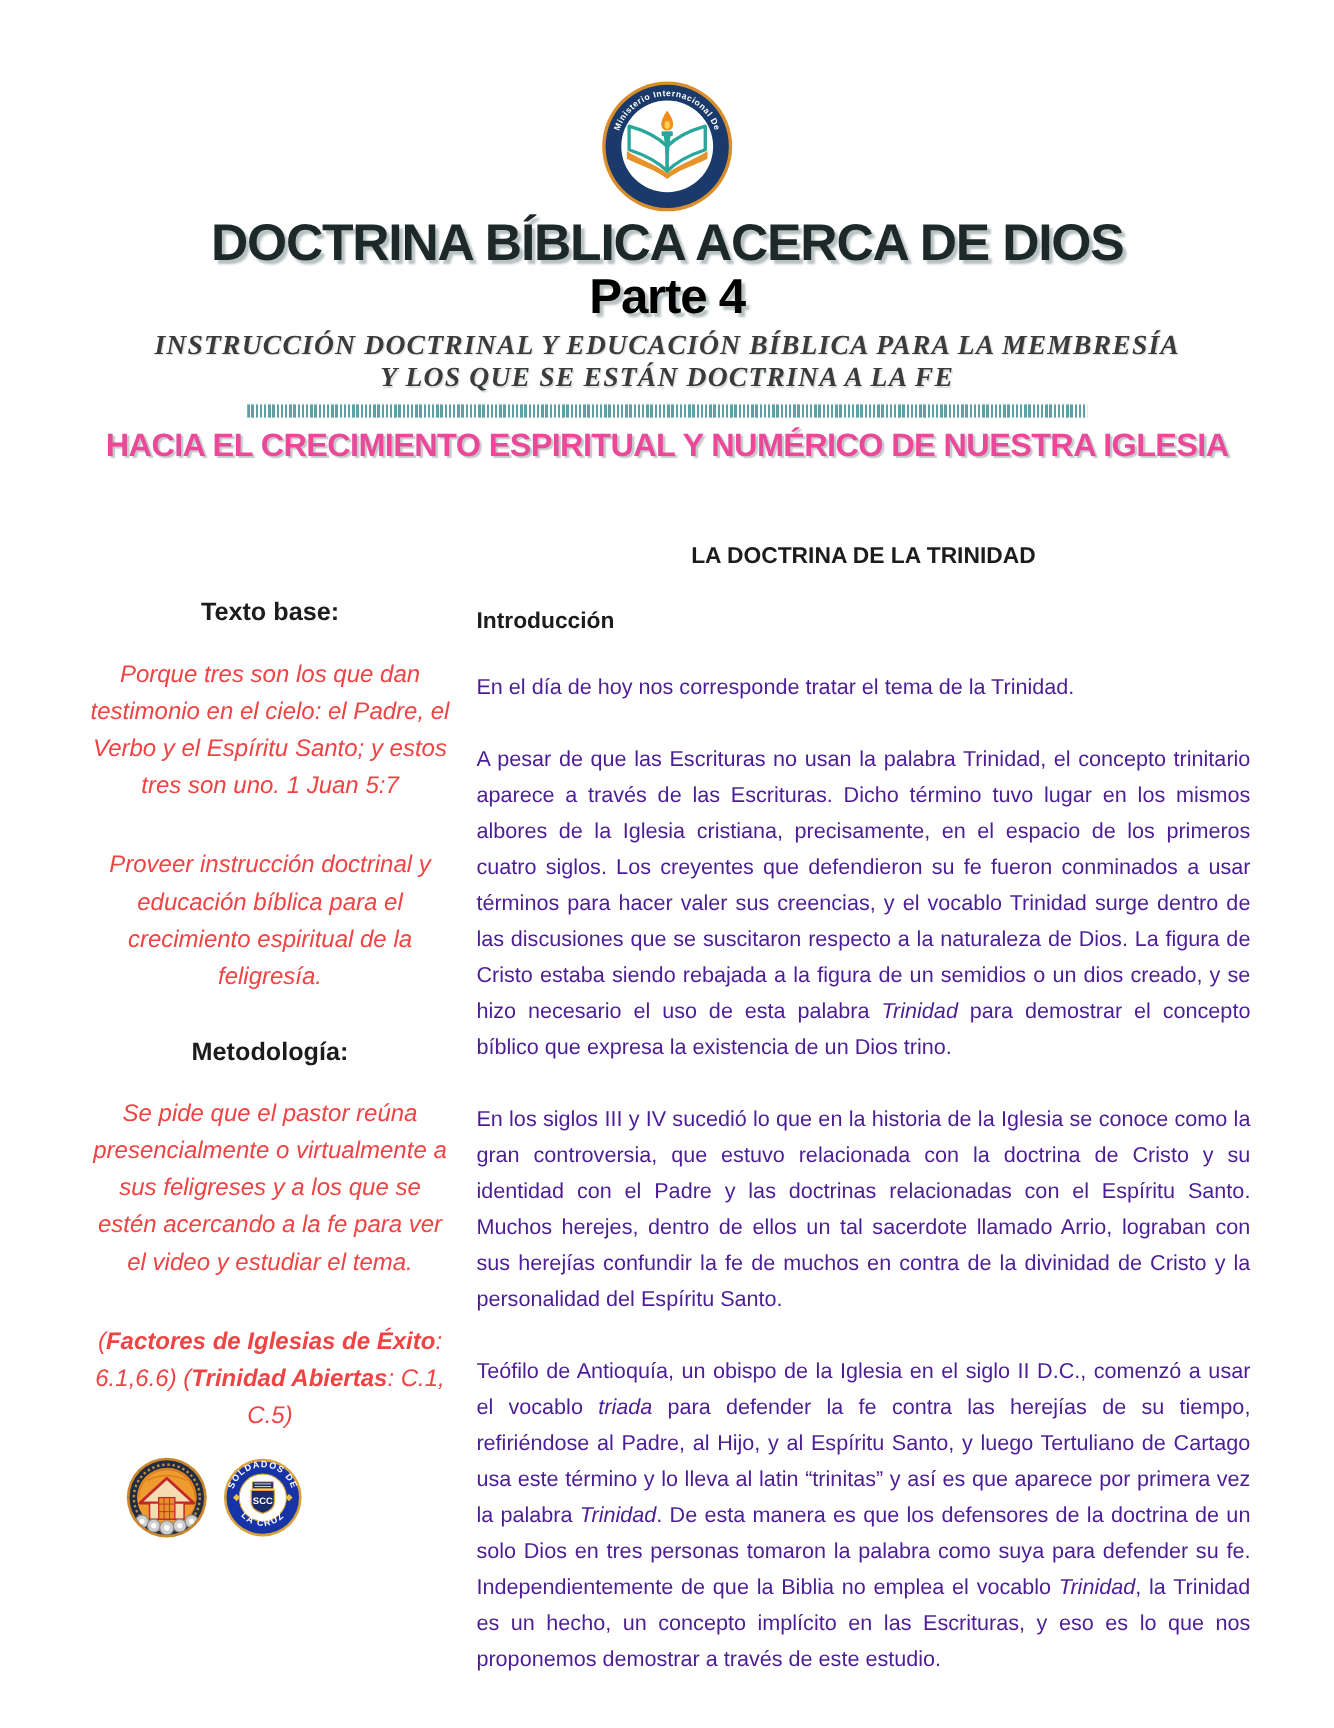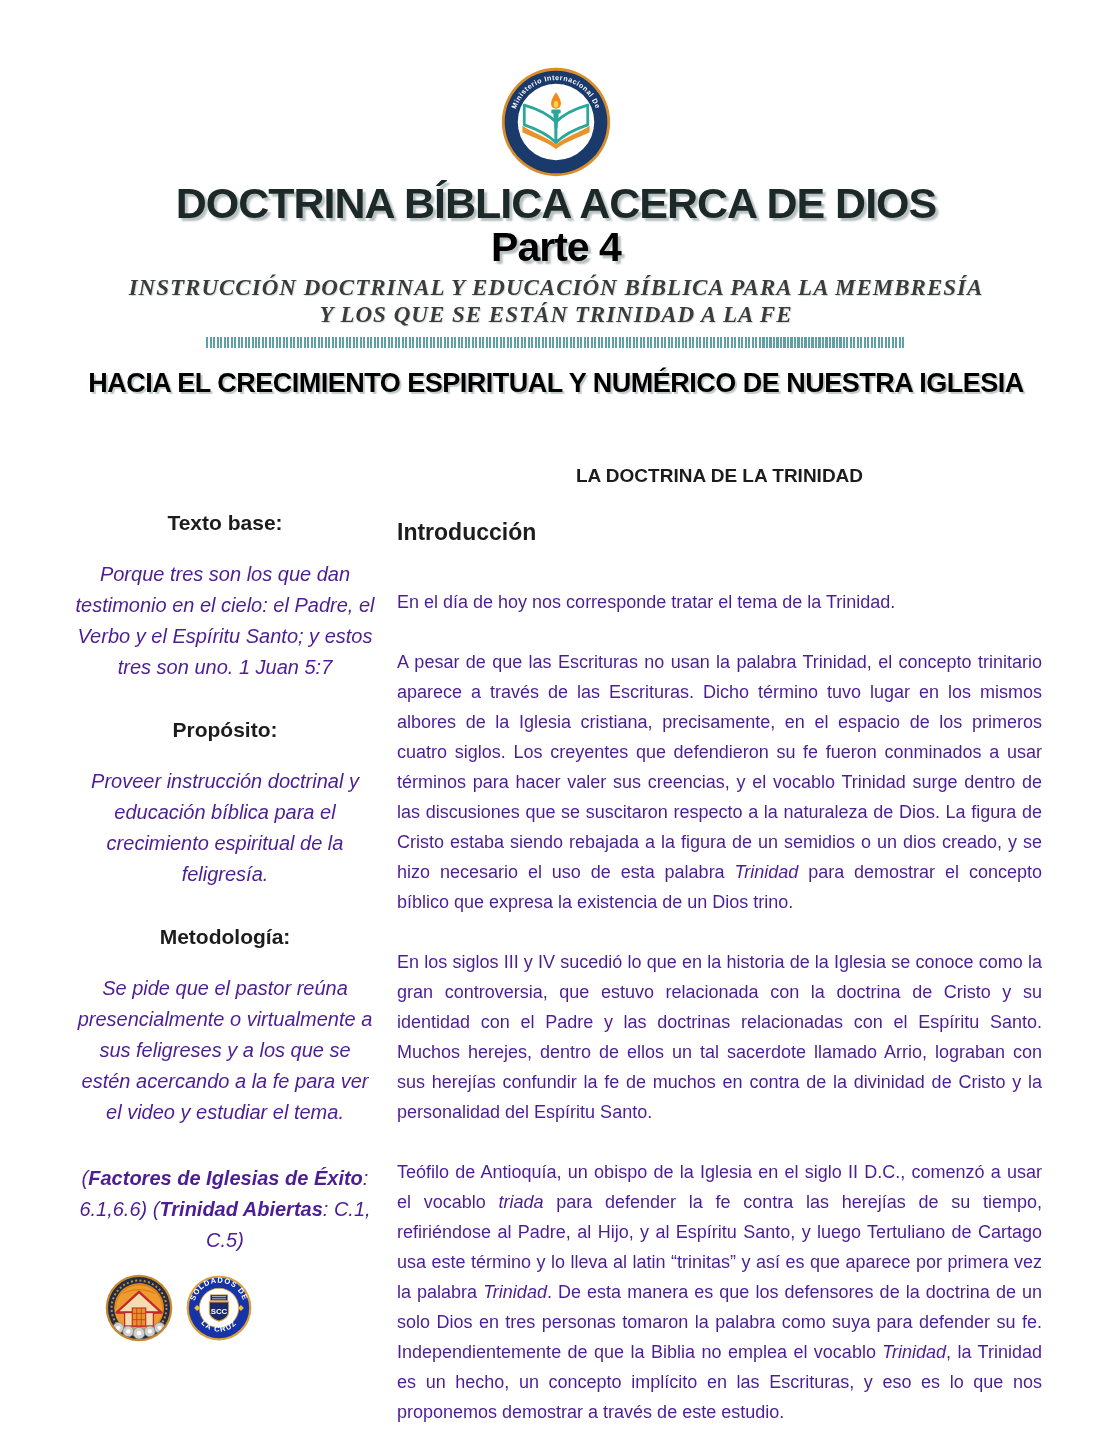--- a/index.html
+++ b/index.html
@@ -23,32 +23,32 @@
     font-family:"Liberation Serif",serif;font-style:italic;font-weight:bold;
     font-size:23px;line-height:27px;color:#3b3b3b;letter-spacing:1px;
     text-shadow:1px 1px 1px #d3d8d8;margin-top:6px;
   }
   .stripe-band{
     width:700px;height:11px;margin:9px auto 6px auto;
     background:repeating-linear-gradient(90deg,#5fa0a5 0 2px,#ffffff 2px 3.5px);
   }
   .tagline{
     font-size:27px;line-height:32px;font-weight:bold;letter-spacing:-0.5px;
-    color:#000000;text-shadow:2px 2px 1px #c2caca;margin-top:19px;
+    color:#ec4899;text-shadow:2px 2px 1px #c2caca;margin-top:7px;
   }
   
   .content{display:flex;gap:22px;padding:0 70px 0 75px;margin-top:66px;}
   .sidebar{width:300px;flex:none;padding-top:46px;text-align:center;}
   .sb-section{margin-bottom:35px;}
   .sb-heading{font-size:21px;font-weight:bold;margin:0 0 24px 0;}
-  .sb-body{font-size:20px;line-height:31px;font-style:italic;color:#4c1d95;}
+  .sb-body{font-size:20px;line-height:31px;font-style:italic;color:#ef4444;}
   .badges{display:flex;gap:9px;margin:8px 0 0 28px;align-items:center;}
   .article{flex:1;min-width:0;}
   .article-heading{font-size:19px;font-weight:bold;text-align:center;margin:0 0 32px 0;}
-  .intro-heading{font-size:23px;font-weight:bold;margin:0 0 41px 0;}
+  .intro-heading{font-size:19px;font-weight:bold;margin:0 0 28px 0;}
   .article p{
     font-size:18px;line-height:30px;margin:0 0 30px 0;
     text-align:justify;color:#4c1d95;
   }
   .seg-i{font-style:italic;}
   .seg-b{font-weight:bold;}
 </style>
 </head>
 <body>
 
@@ -80,39 +80,38 @@
         <path d="M60,28 C64.5,34.5 66.5,39.5 64.5,43.5 C62.8,46.5 57.2,46.5 55.5,43.5 C53.5,39.5 55.5,34.5 60,28 Z" fill="#f08c1e"></path>
         <ellipse cx="60" cy="41" rx="2.4" ry="3.6" fill="#ffd24a"></ellipse>
       </g>
     </svg>
 
     <div class="title-1">DOCTRINA BÍBLICA ACERCA DE DIOS</div>
     <div class="title-2">Parte 4</div>
 
     <div class="subtitle">
       <div>INSTRUCCIÓN DOCTRINAL Y EDUCACIÓN BÍBLICA PARA LA MEMBRESÍA</div>
-      <div>Y LOS QUE SE ESTÁN TRINIDAD A LA FE</div>
+      <div>Y LOS QUE SE ESTÁN DOCTRINA A LA FE</div>
     </div>
 
     <div class="stripe-band"></div>
 
     <div class="tagline">HACIA EL CRECIMIENTO ESPIRITUAL Y NUMÉRICO DE NUESTRA IGLESIA</div>
   </div>
 
   <div class="content">
 
     <div class="sidebar">
 
       <div class="sb-section">
         <div class="sb-heading">Texto base:</div>
         <div class="sb-body">Porque tres son los que dan testimonio en el cielo: el Padre, el Verbo y el Espíritu Santo; y estos tres son uno. 1 Juan 5:7</div>
       </div>
 
       <div class="sb-section">
-        <div class="sb-heading">Propósito:</div>
         <div class="sb-body">Proveer instrucción doctrinal y educación bíblica para el crecimiento espiritual de la feligresía.</div>
       </div>
 
       <div class="sb-section">
         <div class="sb-heading">Metodología:</div>
         <div class="sb-body">Se pide que el pastor reúna presencialmente o virtualmente a sus feligreses y a los que se estén acercando a la fe para ver el video y estudiar el tema.</div>
       </div>
 
       <div class="sb-section" style="margin-bottom:16px;">
         <div class="sb-body"><span>(</span><span class="seg-b">Factores de Iglesias de Éxito</span><span>: 6.1,6.6) (</span><span class="seg-b">Trinidad Abiertas</span><span>: C.1, C.5)</span></div>

